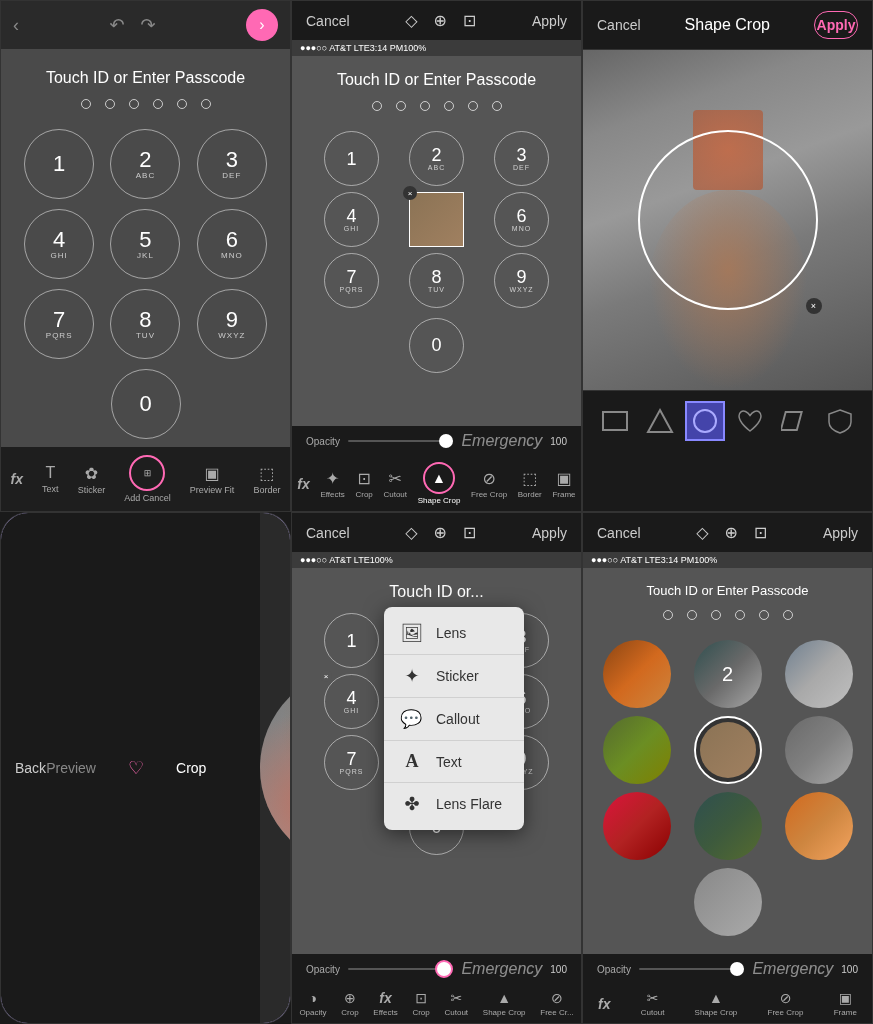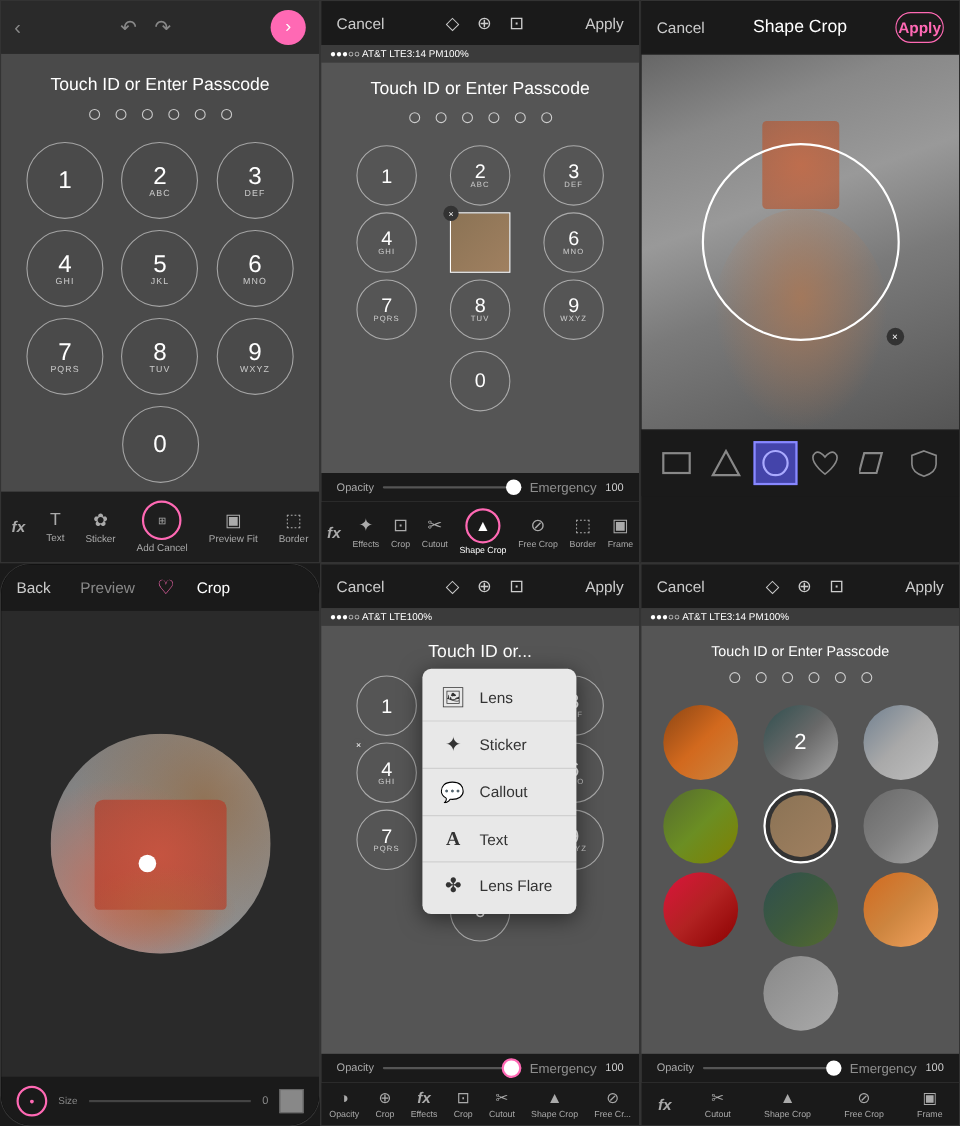--- a/index.html
+++ b/index.html
@@ -399,37 +399,37 @@
       background: #4444aa;
     }
 
     .shape-item svg {
       width: 28px;
       height: 28px;
     }
 
     
     .panel-4 {
-      background: #000000;
-      display: flex;
-      flex-direction: column;
+      background: #c4b5fd;
+      display: flex;
+      flex-direction: row;
       border-radius: 28px;
     }
 
     .preview-top-bar {
       display: flex;
       align-items: center;
       justify-content: space-between;
       padding: 10px 14px;
       background: #1a1a1a;
     }
 
     .preview-tabs {
       display: flex;
-      gap: 20px;
+      gap: 32px;
       align-items: center;
     }
 
     .preview-tab {
       color: #888;
       font-size: 14px;
       cursor: pointer;
     }
 
     .preview-tab.active {
@@ -578,22 +578,23 @@
     .ck-6 { background: linear-gradient(135deg, #696969, #808080, #A9A9A9); }
     .ck-7 { background: linear-gradient(135deg, #DC143C, #B22222, #8B0000); }
     .ck-8 { background: linear-gradient(135deg, #2F4F4F, #3D5A3D, #556B2F); }
     .ck-9 { background: linear-gradient(135deg, #D2691E, #CD853F, #F4A460); }
 
     .panel-relative {
       position: relative;
     }
 
     .emergency-text {
-      font-size: 12px;
+      font-size: 16px;
       color: rgba(255,255,255,0.5);
+      font-style: italic;
     }
   </style>
 </head>
 <body>
 
 <div class="panel panel-1">
   <div class="top-bar">
     <span class="nav-icon">‹</span>
     <div style="display:flex;gap:16px;">
       <span class="nav-icon">↶</span>

